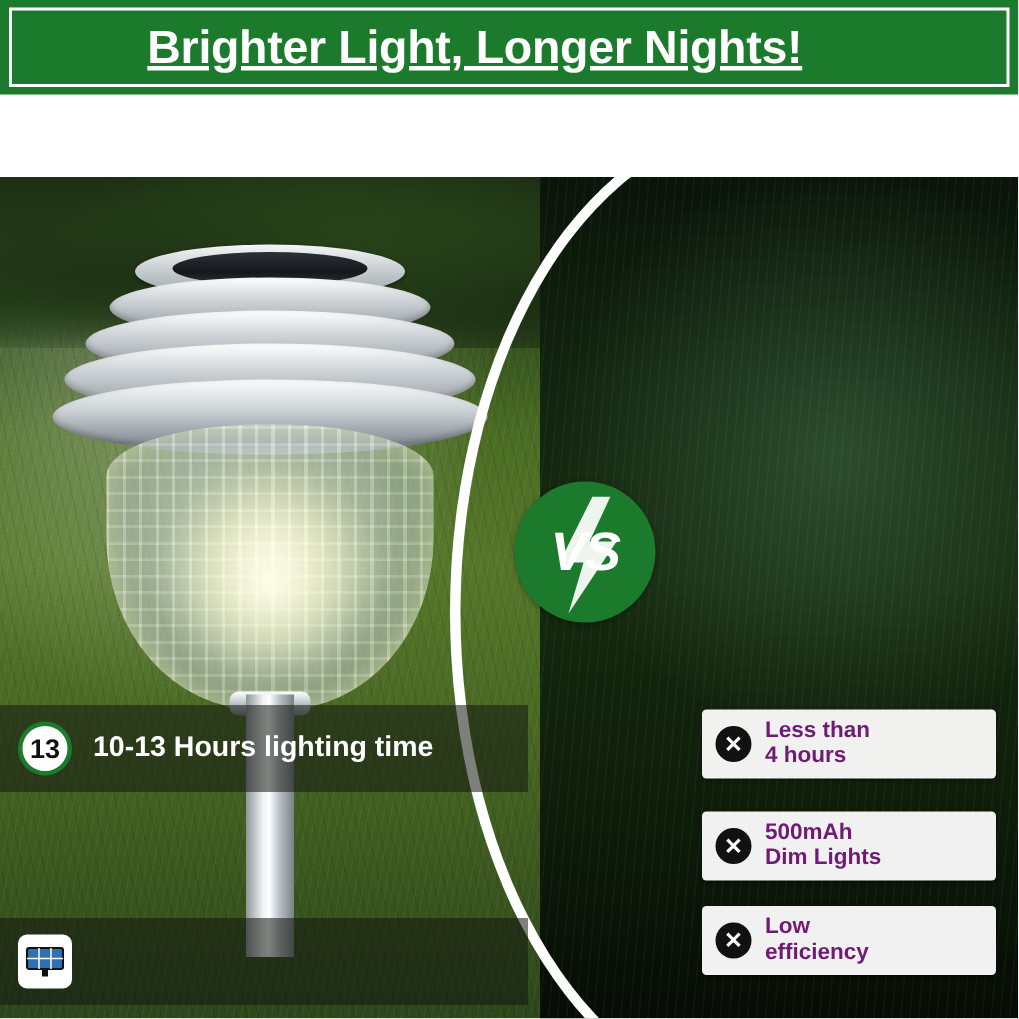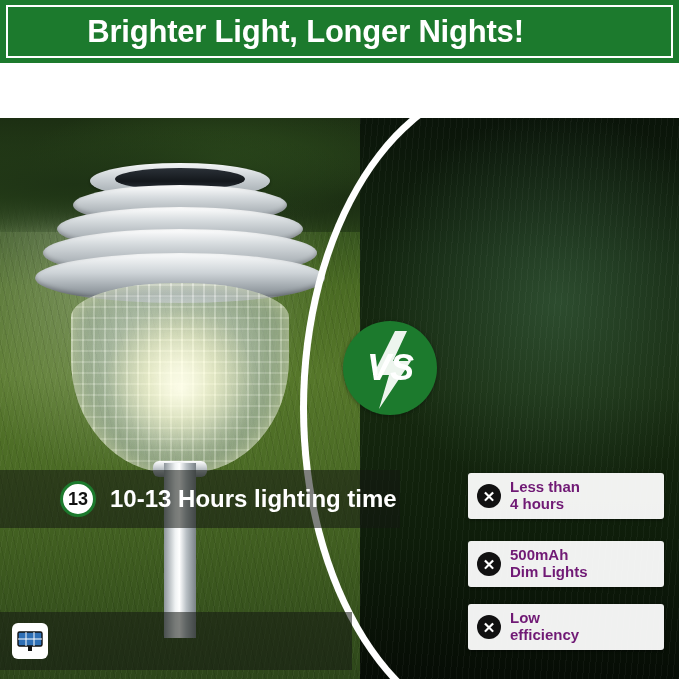--- a/index.html
+++ b/index.html
@@ -29,31 +29,32 @@
   }
   .header-bar::before {
     content: "";
     position: absolute;
     left: 6px; top: 5px; right: 6px; bottom: 5px;
     border: 2px solid #ffffff;
     box-sizing: border-box;
   }
   .header-title {
     position: absolute;
-    left: 1px; top: 0;
+    left: 12px; top: 0;
     width: 609px;
     height: 63px;
     display: flex;
     align-items: center;
     justify-content: center;
     color: #ffffff;
     font-size: 31px;
     font-weight: bold;
     letter-spacing: -0.2px;
     white-space: nowrap;
+    text-decoration: underline;
   }
   .subtitle {
     position: absolute;
     left: 0; top: 63px;
     width: 679px;
     height: 55px;
     display: flex;
     align-items: center;
     justify-content: center;
     color: #1c7a2d;
@@ -218,21 +219,21 @@
   
   .feature {
     position: absolute;
     left: 0;
     width: 352px;
     height: 58px;
     background: rgba(20,24,18,0.55);
     display: flex;
     align-items: center;
   }
-  .feature.f1 { top: 352px; padding-left: 48px; }
+  .feature.f1 { top: 352px; }
   .feature.f2 { top: 422px; }
   .feature.f3 { top: 494px; }
   .feature .badge {
     width: 36px; height: 36px;
     margin-left: 12px;
     border-radius: 6px;
     background: #ffffff;
     display: flex;
     align-items: center;
     justify-content: center;
@@ -244,21 +245,21 @@
   .feature .badge.green-circle {
     border-radius: 50%;
     background: #ffffff;
     border: 3px solid #1c7a2d;
     box-sizing: border-box;
     color: #111111;
   }
   .feature .ftext {
     margin-left: 14px;
     color: #ffffff;
-    font-size: 24px;
+    font-size: 19px;
     font-weight: bold;
     line-height: 1.12;
     white-space: pre-line;
   }
 
   
   .con {
     position: absolute;
     left: 468px;
     width: 196px;

